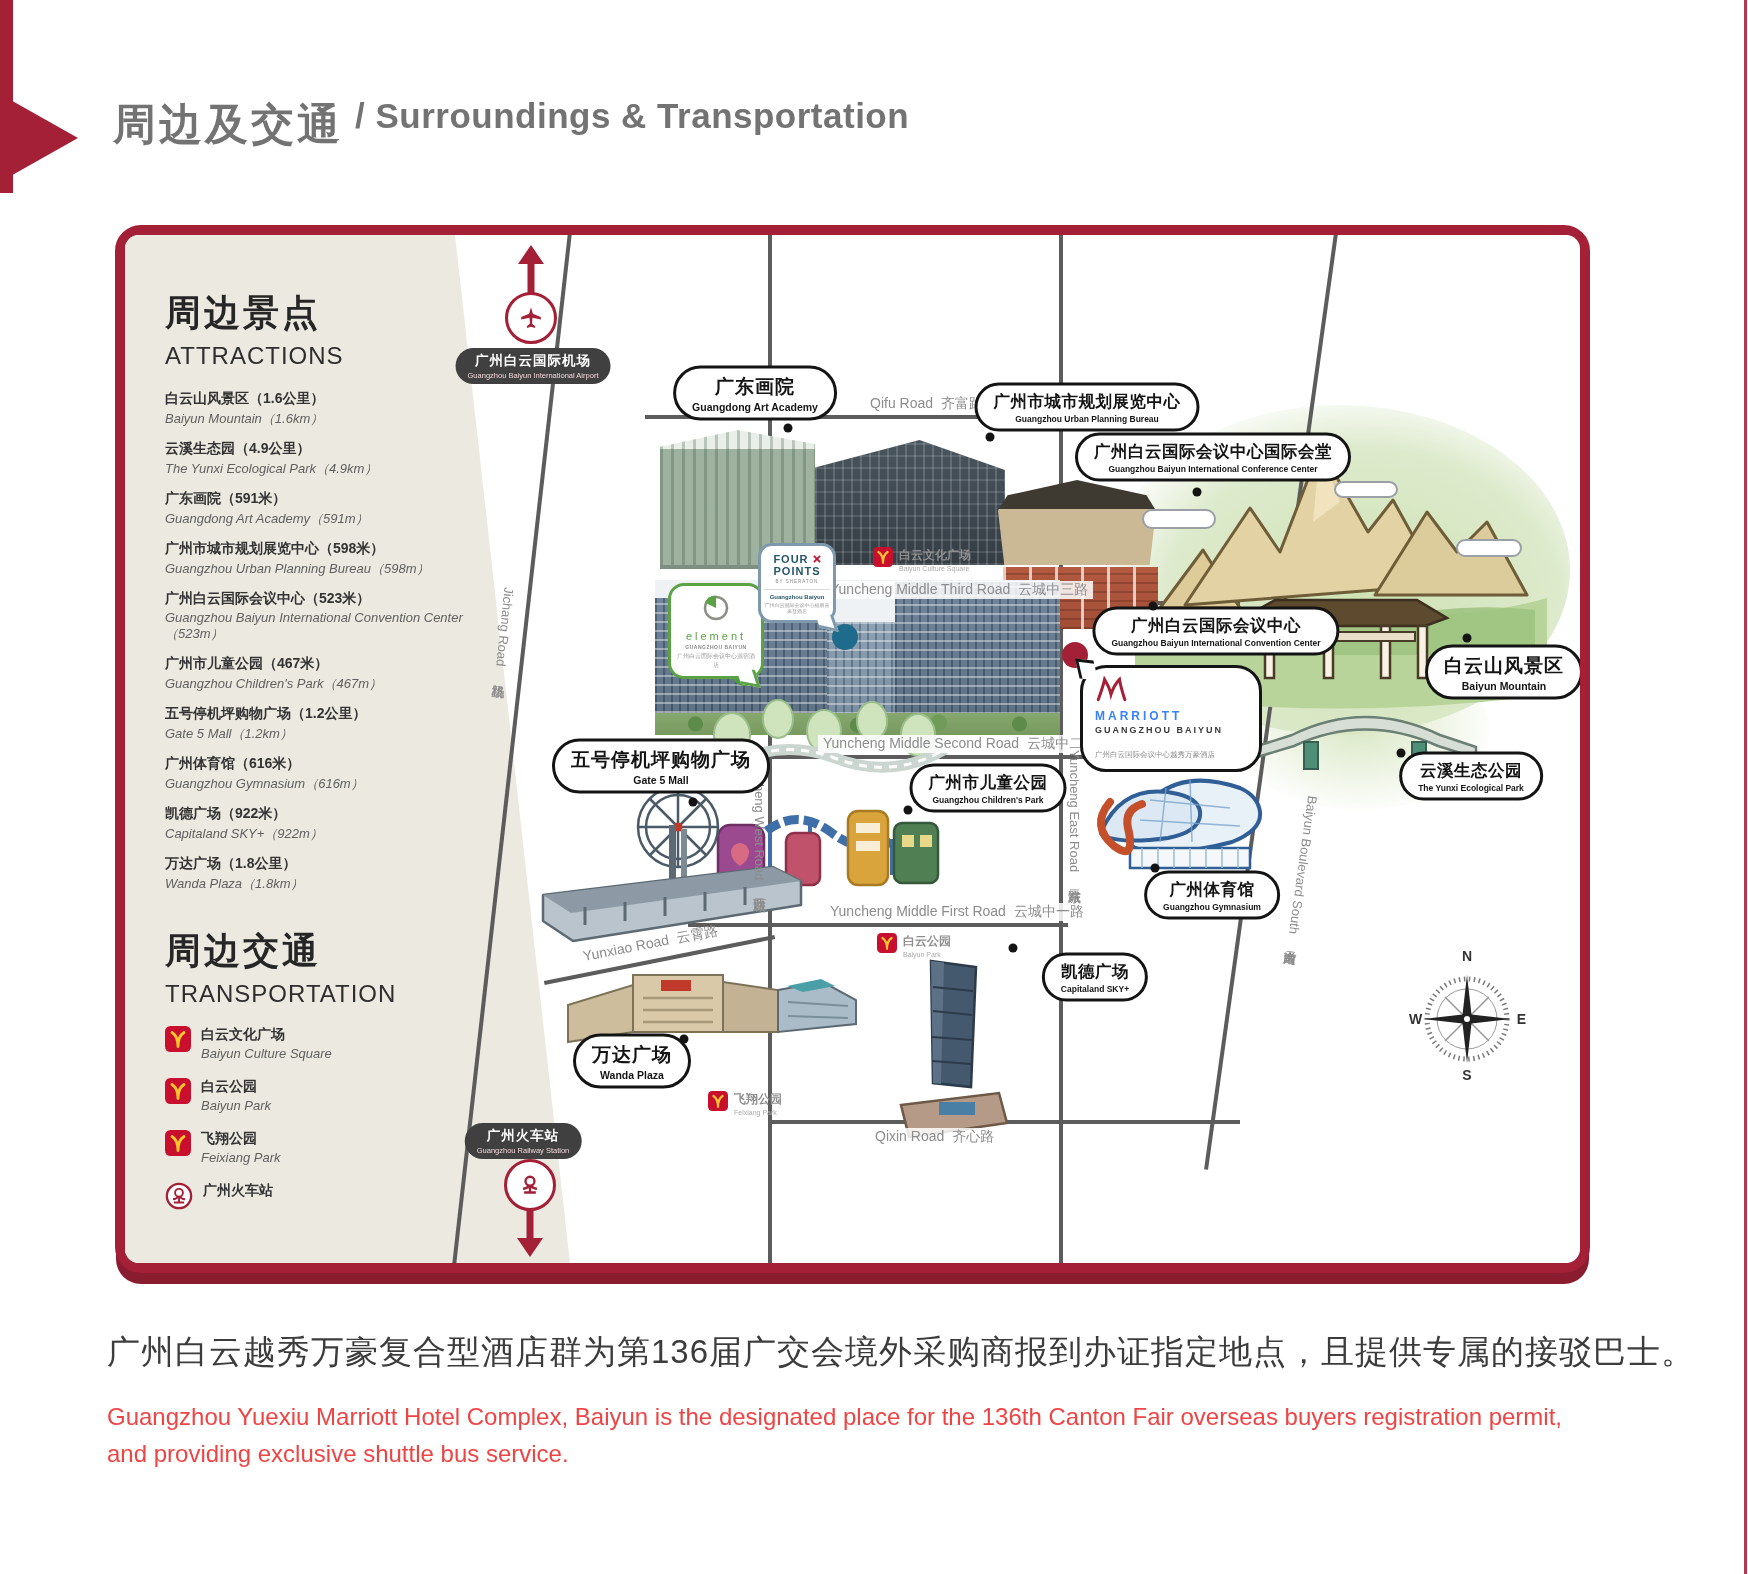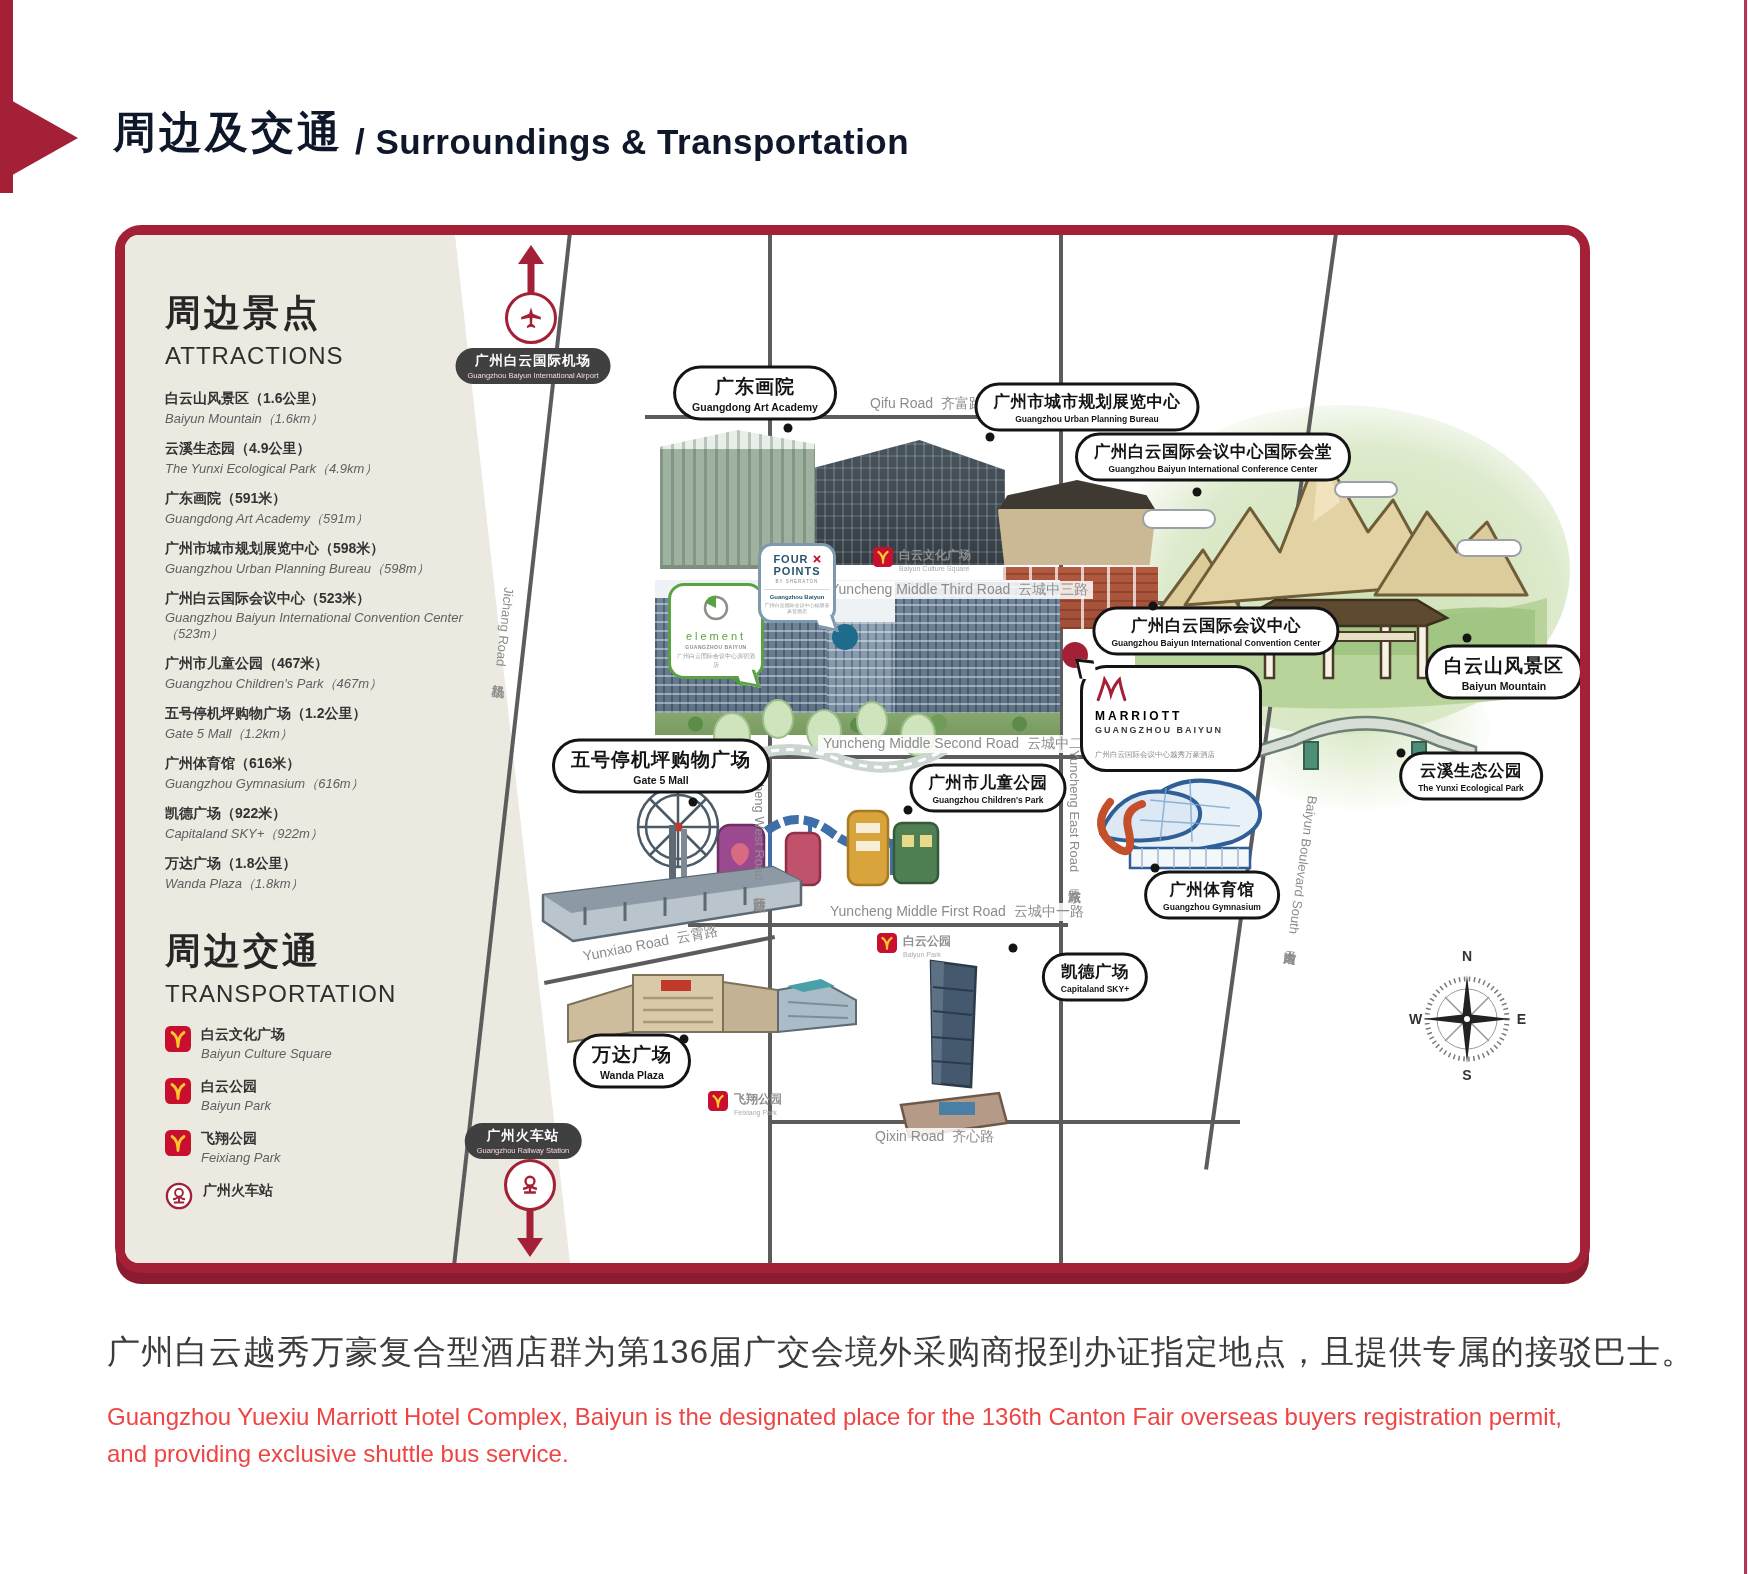--- a/index.html
+++ b/index.html
@@ -3,21 +3,21 @@
 <meta charset="utf-8">
 <style>
   html,body{margin:0;padding:0;background:#fff;}
   .page{position:relative;width:1748px;height:1574px;background:#fff;overflow:hidden;
         font-family:"Liberation Sans","DejaVu Sans",sans-serif;}
   
   .left-bar{position:absolute;left:0;top:0;width:13px;height:193px;background:#A32036;}
   .left-arrow{position:absolute;left:0;top:94px;width:0;height:0;
       border-top:44px solid transparent;border-bottom:44px solid transparent;border-left:78px solid #A32036;}
   .right-line{position:absolute;right:1px;top:0;width:3px;height:100%;background:#b53553;}
-  .header{position:absolute;left:113px;top:104px;display:flex;align-items:flex-end;gap:12px;color:#0f172a;}
+  .header{position:absolute;left:113px;top:96px;display:flex;align-items:flex-start;gap:12px;color:#737373;}
   .header .hzh{font-size:43px;font-weight:bold;letter-spacing:3px;}
   .header .hen{font-size:35px;font-weight:600;letter-spacing:0.5px;}
   
   .map-frame{position:absolute;left:115px;top:225px;width:1455px;height:1028px;
       border:10px solid #A32036;border-radius:26px;background:#fff;box-shadow:0 12px 0 -1px #8a1c2f;}
   .map{position:absolute;inset:0;overflow:hidden;border-radius:14px;background:#fff;}
   .beige{position:absolute;left:0;top:0;width:470px;height:100%;background:#ECE9E1;
       clip-path:polygon(0 0,330px 0,445px 100%,0 100%);z-index:0;}
   .green-bg{position:absolute;z-index:0;border-radius:50%;}
   
@@ -74,21 +74,21 @@
   .bub.fourpoints{border:3px solid #7E99AD;border-radius:14px;width:66px;padding:7px 3px 6px;}
   .bub.fourpoints::after{content:"";position:absolute;width:14px;height:14px;background:#fff;right:-2px;bottom:-10px;
       border-right:3px solid #7E99AD;border-bottom:3px solid #7E99AD;transform:skewX(30deg) rotate(14deg);}
   .fp-word{font-size:11px;font-weight:bold;color:#27566B;letter-spacing:1px;line-height:1.1;}
   .fp-by{font-size:4.5px;letter-spacing:1px;color:#8a8a8a;margin-top:2px;}
   .fp-sub{font-size:6px;font-weight:bold;color:#27566B;margin-top:5px;border-top:1px solid #d9d9d9;padding-top:4px;}
   .fp-zh{font-size:5px;color:#9a9a9a;margin-top:2px;}
   .bub.marriott{border:3px solid #141414;border-radius:26px;width:152px;padding:8px 12px 9px;text-align:left;}
   .bub.marriott::before{content:"";position:absolute;width:16px;height:16px;background:#fff;left:-6px;top:-8px;
       border-left:3px solid #141414;border-top:3px solid #141414;transform:skewY(20deg) rotate(-14deg);}
-  .mr-name{font-size:12px;font-weight:bold;color:#000000;letter-spacing:3px;margin-top:3px;}
+  .mr-name{font-size:12px;font-weight:bold;color:#3b82f6;letter-spacing:3px;margin-top:3px;}
   .mr-sub{font-size:9px;font-weight:bold;color:#3a3a3a;letter-spacing:2px;margin-top:2px;}
   .mr-zh{font-size:7.5px;color:#8a8a8a;margin-top:15px;}
   
   .photo{position:absolute;z-index:3;}
   .ph-art{background:linear-gradient(180deg,#e9efe8 0 14%,#9fb2a0 14% 100%);
       background-image:repeating-linear-gradient(90deg,rgba(40,70,50,.25) 0 3px,transparent 3px 11px),linear-gradient(180deg,#e9efe8 0 14%,#9fb2a0 14% 100%);
       clip-path:polygon(0 12%,50% 0,100% 10%,100% 100%,0 100%);border-bottom:4px solid #7d8f7e;}
   .ph-plan{background-image:repeating-linear-gradient(90deg,rgba(255,255,255,.16) 0 2px,transparent 2px 9px),
       repeating-linear-gradient(0deg,rgba(255,255,255,.12) 0 2px,transparent 2px 12px),linear-gradient(180deg,#49555e,#343d44);
       clip-path:polygon(0 22%,55% 0,100% 24%,100% 100%,0 100%);}

